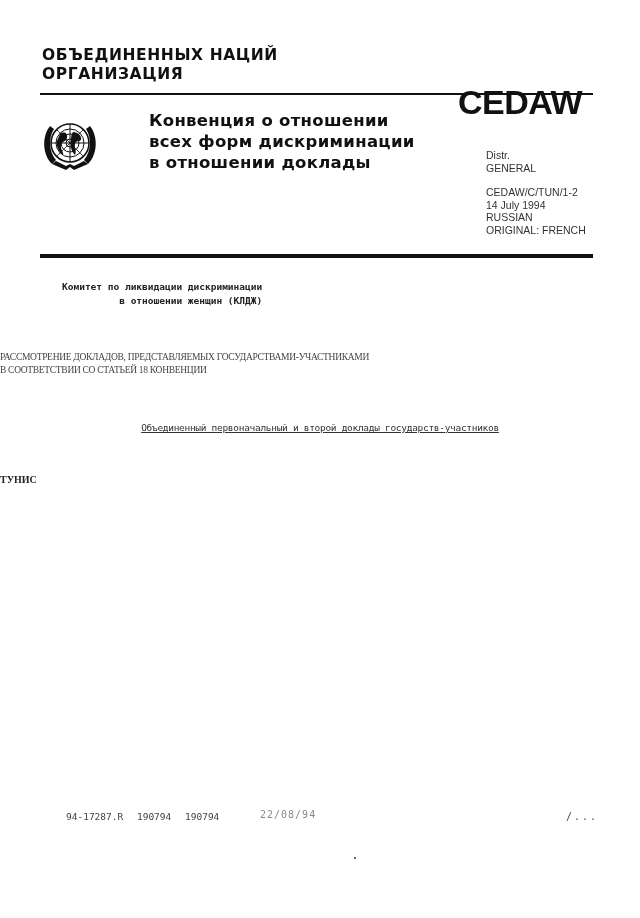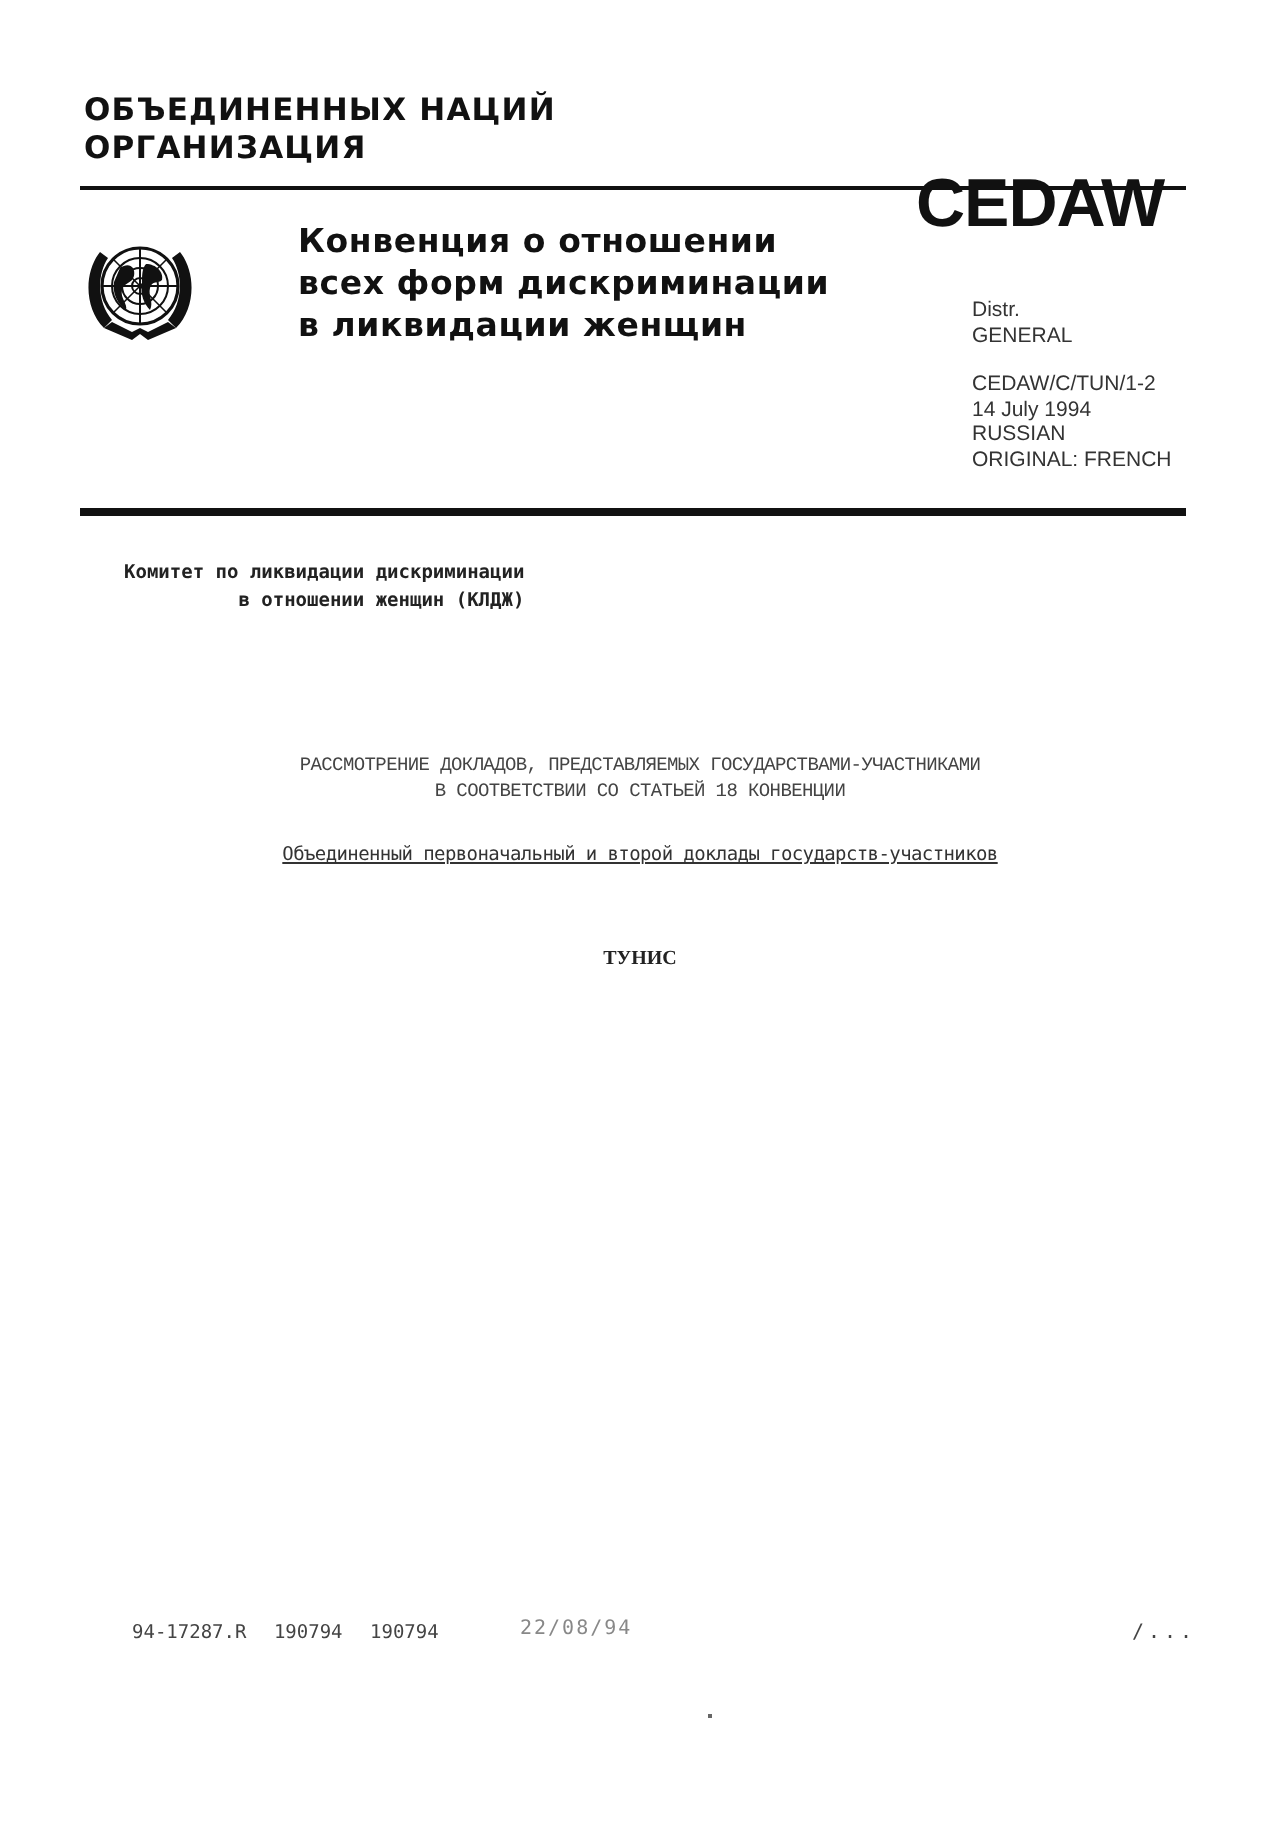--- a/index.html
+++ b/index.html
@@ -8,23 +8,23 @@
   .org { left: 42px; top: 46px; font-family: "DejaVu Sans", sans-serif; font-weight: bold; font-size: 15.5px; line-height: 19px; letter-spacing: 0.6px; color: #111; }
   .brand { left: 458px; top: 46px; font-family: "Liberation Sans", sans-serif; font-weight: bold; font-size: 34px; line-height: 40px; letter-spacing: -0.5px; color: #111; margin-top: 36px; }
   .rule-top { left: 40px; top: 93px; width: 552px; height: 2px; background: #111; }
   .rule-top-speck { left: 590px; top: 93px; width: 3px; height: 2px; background: #111; }
   .emblem { left: 40px; top: 114px; width: 60px; height: 60px; }
   .conv { left: 149px; top: 110px; font-family: "DejaVu Sans", sans-serif; font-weight: bold; font-size: 16.5px; line-height: 21px; letter-spacing: 0.3px; color: #111; }
   .meta { left: 486px; top: 149px; font-family: Liberation Sans, sans-serif; font-size: 10.5px; line-height: 12.5px; color: #333; }
   .meta .gap { height: 12px; }
   .rule-bottom { left: 40px; top: 254px; width: 553px; height: 4px; background: #111; }
   .committee { left: 62px; top: 280px; font-family: "DejaVu Sans Mono", monospace; font-weight: bold; font-size: 9.5px; line-height: 14px; color: #222; text-align: right; }
-  .consider { left: 0; width: 640px; top: 376px; text-align: center; font-family: Liberation Mono, monospace; font-size: 9.5px; line-height: 13px; color: #444; letter-spacing: -0.3px; }
+  .consider { left: 0; width: 640px; top: 351px; font-family: Liberation Serif, serif; font-size: 9.5px; line-height: 13px; color: #444; letter-spacing: -0.3px; }
   .combined { left: 0; width: 640px; top: 421px; text-align: center; font-family: "DejaVu Sans Mono", monospace; font-size: 9.5px; line-height: 13px; color: #333; text-decoration: underline; letter-spacing: -0.3px; }
-  .country { left: 0; width: 640px; top: 473px; text-align: center; font-family: "Liberation Serif", serif; font-weight: bold; font-size: 10px; line-height: 13px; color: #222; }
+  .country { left: 0; width: 640px; top: 473px; font-family: "Liberation Serif", serif; font-weight: bold; font-size: 10px; line-height: 13px; color: #222; }
   .footer-code { left: 66px; top: 811px; font-family: "DejaVu Sans Mono", monospace; font-size: 9.5px; line-height: 12px; color: #444; word-spacing: 8px; }
   .footer-stamp { left: 260px; top: 809px; font-family: "DejaVu Sans Mono", monospace; font-size: 10px; line-height: 12px; color: #888; letter-spacing: 1px; }
   .footer-page { left: 566px; top: 811px; font-family: "DejaVu Sans Mono", monospace; font-size: 10px; line-height: 12px; color: #444; letter-spacing: 2px; }
   .speck { left: 354px; top: 857px; width: 2px; height: 2px; background: #666; }
 </style>
 </head>
 <body>
 
 <div class="abs org">
   <div>ОБЪЕДИНЕННЫХ НАЦИЙ</div>
@@ -53,21 +53,21 @@
     <line x1="43.5" y1="15.5" x2="16.5" y2="42.5" stroke="#111" stroke-width="0.8"></line>
 
     <path d="M20 20 C24 17 28 19 27 24 C26 28 22 27 21 31 C20 35 24 38 23 41 C19 38 16 33 17 27 Z" fill="#111"></path>
     <path d="M33 18 C38 18 42 22 41 26 C39 28 36 26 35 30 C34 34 37 37 35 41 C32 38 30 33 31 28 C31 24 31 20 33 18 Z" fill="#111"></path>
   </svg>
 </div>
 
 <div class="abs conv">
   <div>Конвенция о отношении</div>
   <div>всех форм дискриминации</div>
-  <div>в ликвидации женщин</div>
+  <div>в отношении доклады</div>
 </div>
 
 <div class="abs meta">
   <div>Distr.</div>
   <div>GENERAL</div>
   <div class="gap"></div>
   <div>CEDAW/C/TUN/1-2</div>
   <div>14 July 1994</div>
   <div>RUSSIAN</div>
   <div>ORIGINAL: FRENCH</div>

